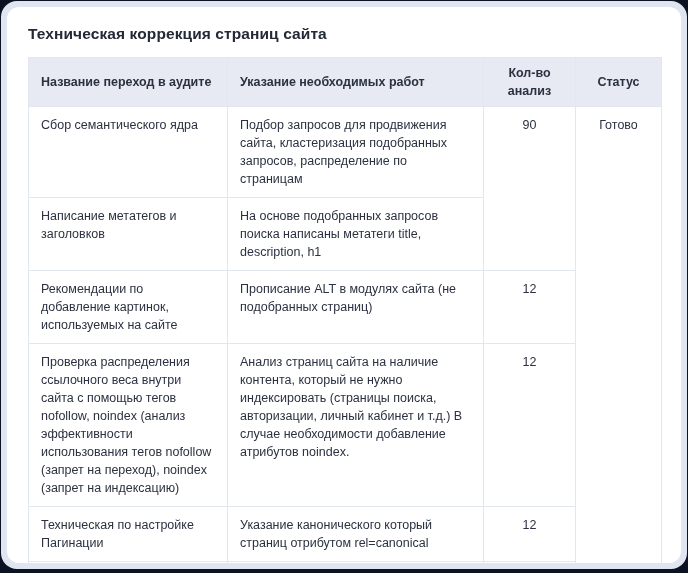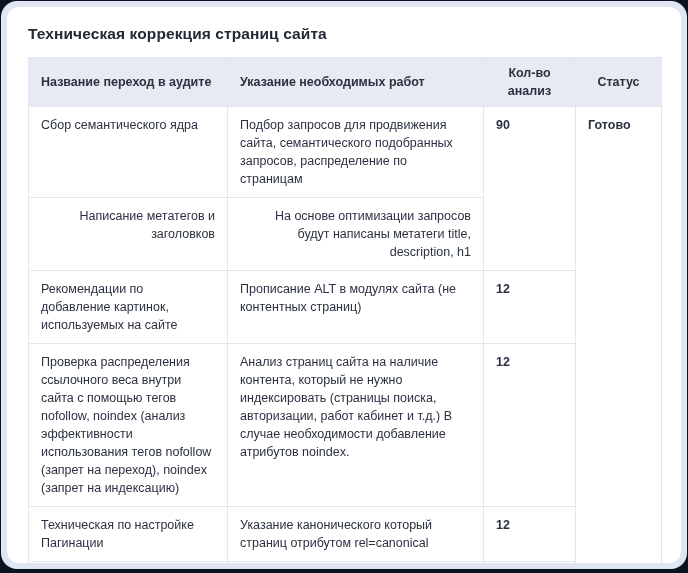--- a/index.html
+++ b/index.html
@@ -60,23 +60,23 @@
   }
   table.audit thead tr{height:33px;}
   table.audit th{
     background:var(--c-header_bg);
     font-weight:bold;
     text-align:left;
     vertical-align:middle;
     padding:6px 12px;
   }
   table.audit th.center{text-align:center;}
-  table.audit td.center{text-align:left;font-weight:bold;}
+  table.audit td.center{text-align:center;}
   tbody tr:nth-child(1){height:70px;}
-  tbody tr:nth-child(2){height:52px;text-align:right;}
+  tbody tr:nth-child(2){height:52px;}
   tbody tr:nth-child(3){height:52px;}
   tbody tr:nth-child(4){height:136px;}
   tbody tr:nth-child(5){height:52px;}
   tbody tr:nth-child(6){height:70px;}
 </style>
 </head>
 <body>
 
 <div class="frame">
   <div class="card">
@@ -94,36 +94,36 @@
         <tr>
           <th>Название переход в аудите</th>
           <th>Указание необходимых работ</th>
           <th class="center">Кол-во анализ</th>
           <th class="center">Статус</th>
         </tr>
       </thead>
       <tbody>
           <tr>
             <td>Сбор семантического ядра</td>
-            <td>Подбор запросов для продвижения сайта, семантического подобранных запросов, распределение по страницам</td>
+            <td>Подбор запросов для продвижения сайта, кластеризация подобранных запросов, распределение по страницам</td>
             <td class="center" rowspan="2">90</td>
             <td class="center" rowspan="6">Готово</td>
           </tr>
           <tr>
             <td>Написание метатегов и заголовков</td>
-            <td>На основе оптимизации запросов будут написаны метатеги title, description, h1</td>
+            <td>На основе подобранных запросов поиска написаны метатеги title, description, h1</td>
           </tr>
           <tr>
             <td>Рекомендации по добавление картинок, используемых на сайте</td>
-            <td>Прописание ALT в модулях сайта (не контентных страниц)</td>
+            <td>Прописание ALT в модулях сайта (не подобранных страниц)</td>
             <td class="center">12</td>
           </tr>
           <tr>
             <td>Проверка распределения ссылочного веса внутри сайта с помощью тегов nofollow, noindex (анализ эффективности использования тегов nofollow (запрет на переход), noindex (запрет на индексацию)</td>
-            <td>Анализ страниц сайта на наличие контента, который не нужно индексировать (страницы поиска, авторизации, работ кабинет и т.д.) В случае необходимости добавление атрибутов noindex.</td>
+            <td>Анализ страниц сайта на наличие контента, который не нужно индексировать (страницы поиска, авторизации, личный кабинет и т.д.) В случае необходимости добавление атрибутов noindex.</td>
             <td class="center">12</td>
           </tr>
           <tr>
             <td>Техническая по настройке Пагинации</td>
             <td>Указание канонического который страниц отрибутом rel=canonical</td>
             <td class="center">12</td>
           </tr>
           <tr>
             <td>Хлебные крошки</td>
             <td>Анализ и корректировка хлебных крошек (простройка всей цепочки, последнее звено не кликабельно)</td>

